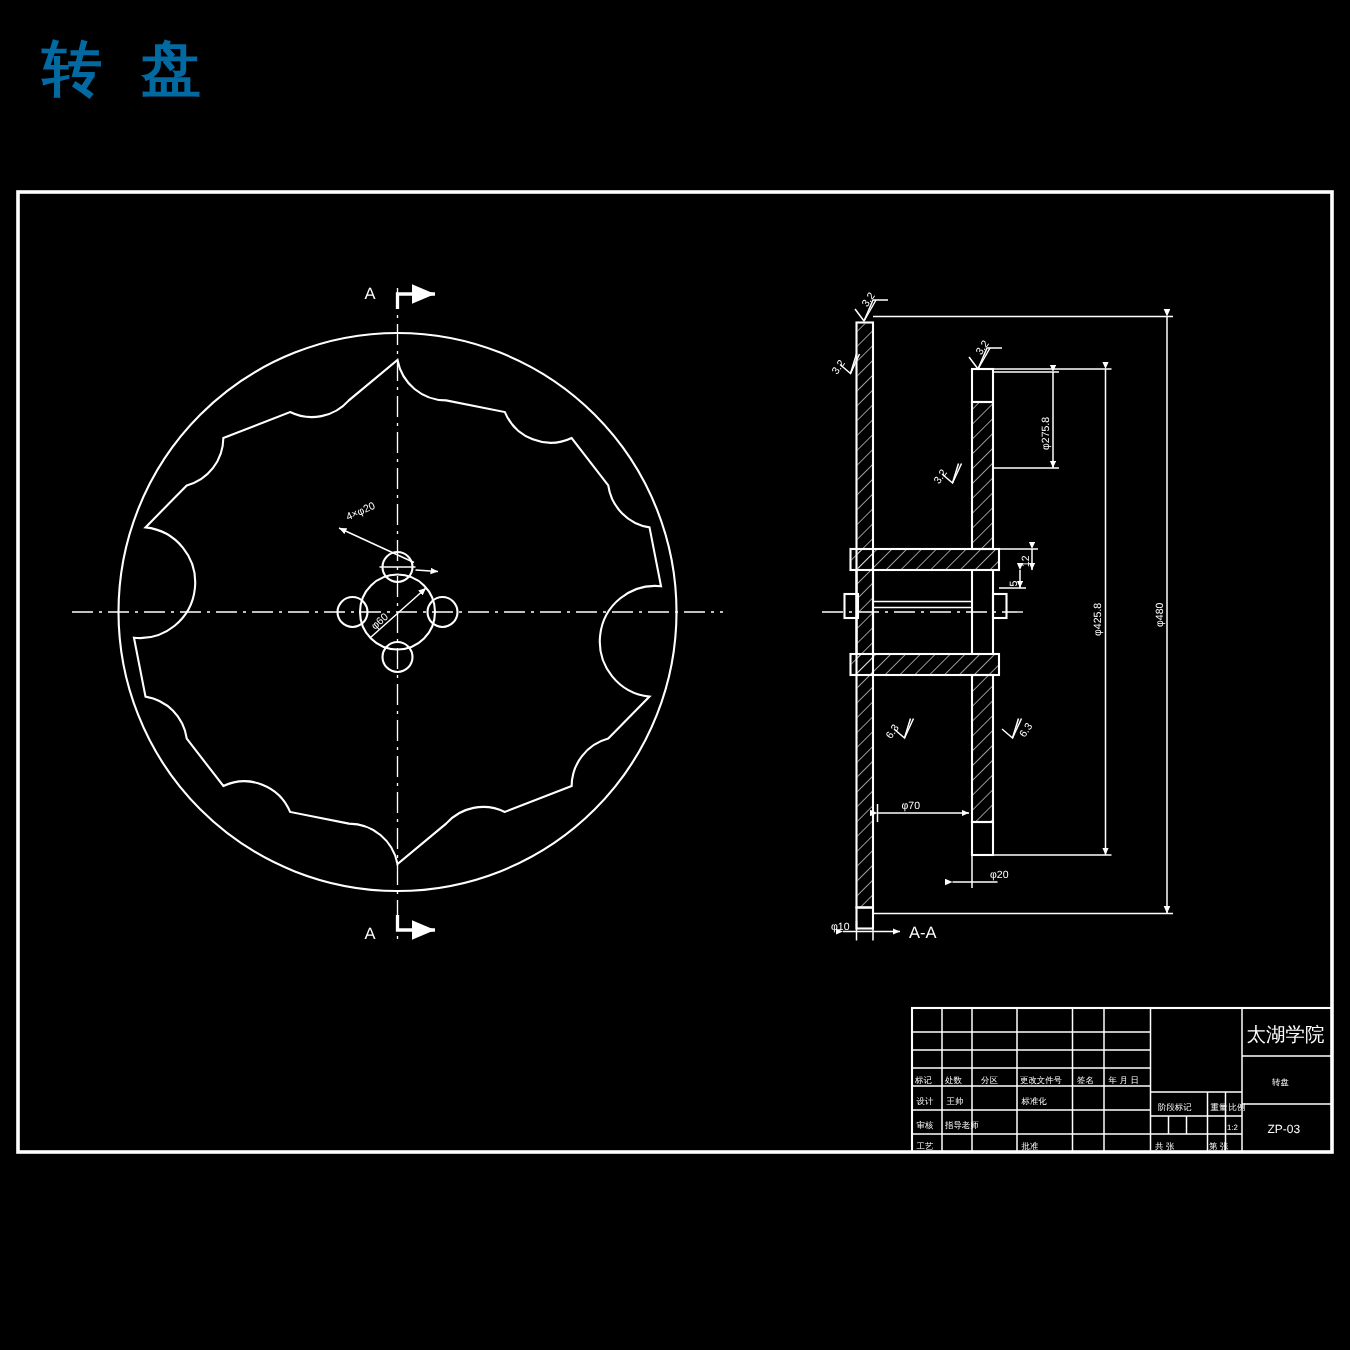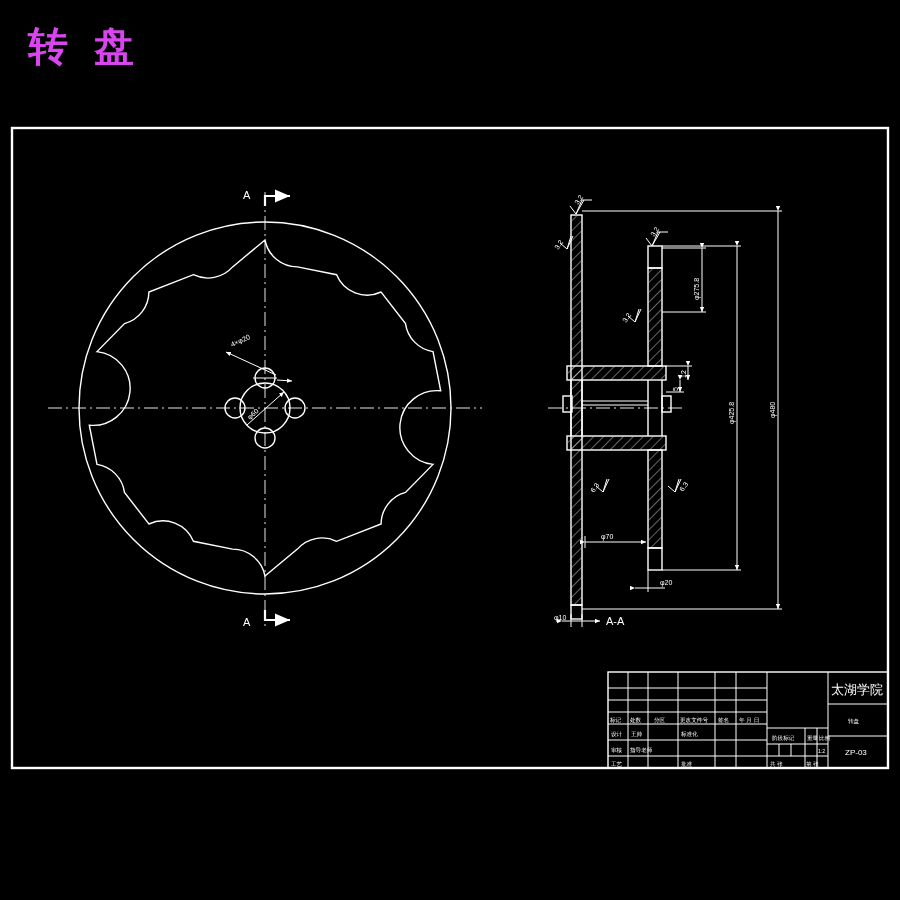--- a/index.html
+++ b/index.html
@@ -1,21 +1,21 @@
 <!DOCTYPE html>
 <html><head>
 <meta charset="utf-8">
 <style>
   html,body{margin:0;padding:0;background:#000;}
   body{width:900px;height:900px;overflow:hidden;
        font-family:"Liberation Sans", sans-serif;}
   #root{position:relative;width:900px;height:900px;background:#000;}
   #title-text{
     position:absolute;left:28px;top:26px;
-    color:#d946ef;font-size:40px;font-weight:bold;
+    color:#0369a1;font-size:40px;font-weight:bold;
     font-family:"DejaVu Sans", sans-serif;
     letter-spacing:6px;line-height:1;
     white-space:pre;
   }
   svg.layer{position:absolute;left:0;top:0;width:900px;height:900px;}
   .wl{stroke:#ffffff;fill:none;}
   .thin{stroke-width:1;}
   .med{stroke-width:1.4;}
   .thick{stroke-width:2.2;}
   .frame{stroke:#ffffff;stroke-width:2.4;fill:none;}

